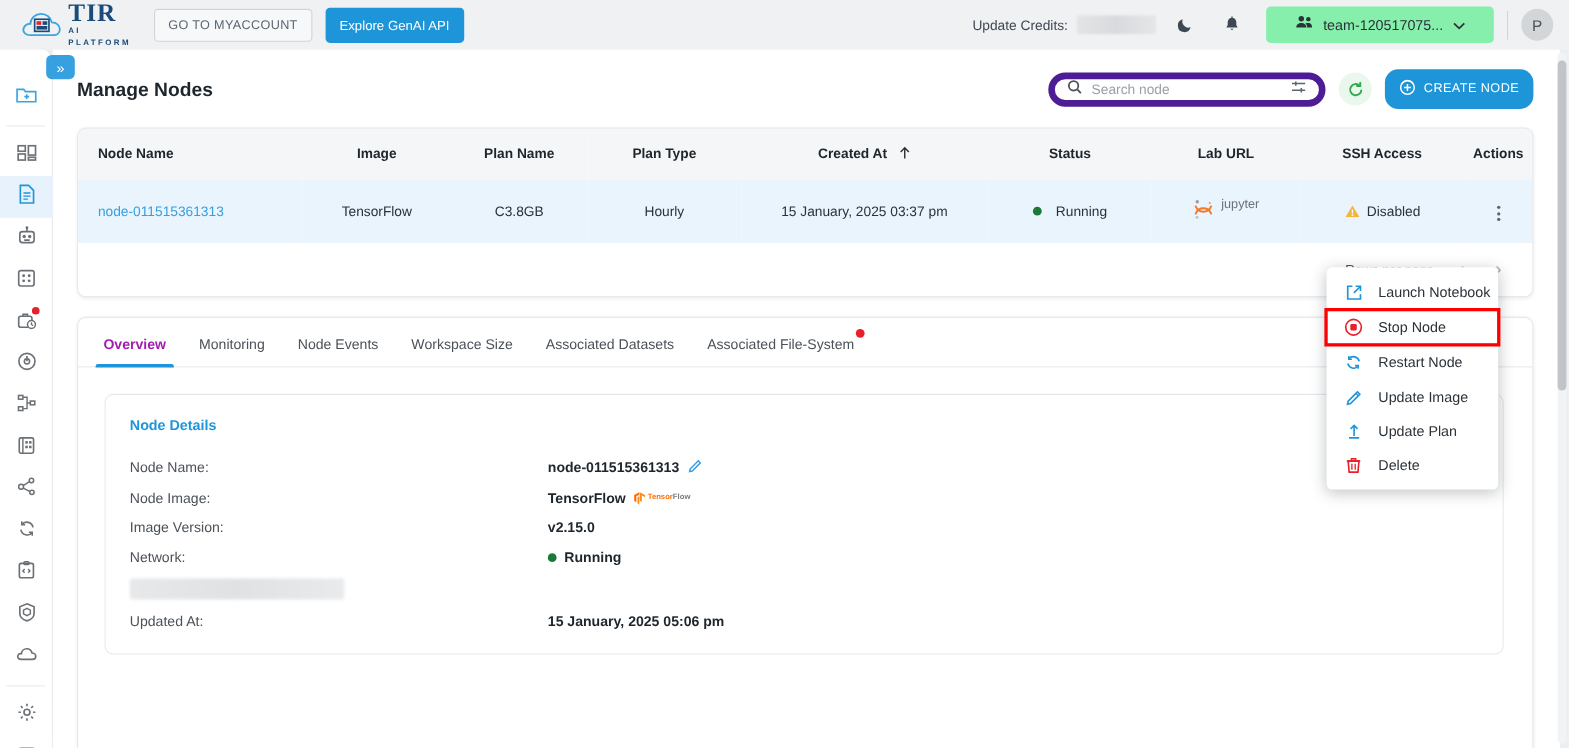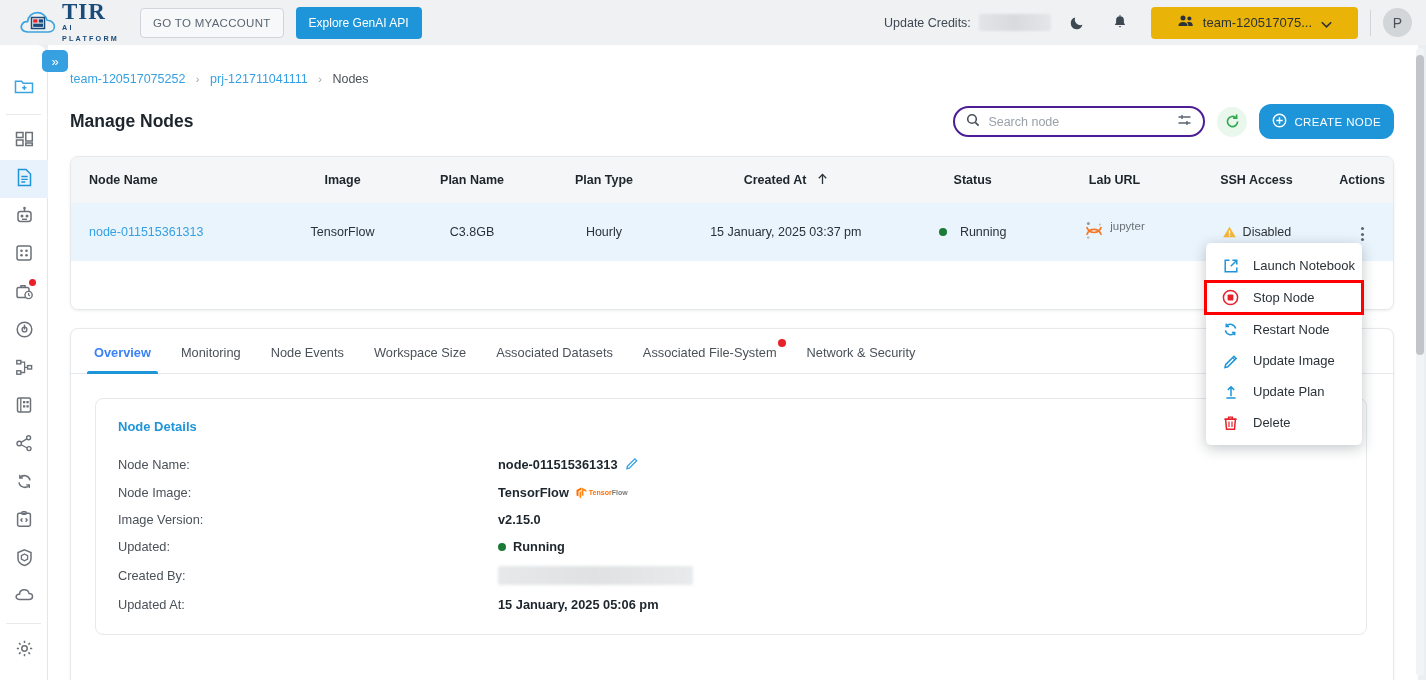--- a/index.html
+++ b/index.html
@@ -41,21 +41,21 @@
   .top-right { margin-left: auto; display: flex; align-items: center; padding-right: 14px; }
   .credits-label { font-size: 12.5px; color: #3d4852; margin-right: 8px; }
   .credits-blur {
     width: 72px; height: 17px; border-radius: 2px;
     background: linear-gradient(90deg,#e2e4e6,#d8dadd,#e4e6e8);
     filter: blur(1.2px);
   }
   .icon-btn { width: 30px; height: 30px; display:flex; align-items:center; justify-content:center; margin-left: 12px; cursor: pointer; }
   .team-chip {
     display: flex; align-items: center; gap: 9px;
-    background: #eab308; border-radius: 4px;
+    background: #86efac; border-radius: 4px;
     padding: 7px 26px; margin-left: 16px; cursor: pointer;
     min-width: 180px;
   }
   .team-chip span.label { font-size: 13px; color: #2b3238; }
   .vdiv { width: 1px; height: 26px; background: #d2d5d8; margin: 0 12px; }
   .avatar {
     width: 29px; height: 29px; border-radius: 50%;
     background: #d3d6d9; color: #4a5158;
     display:flex; align-items:center; justify-content:center;
     font-size: 14px; cursor: pointer;
@@ -98,21 +98,21 @@
   }
   .crumbs { padding: 27px 0 0 22px; font-size: 12.5px; color: #4b5158; }
   .crumbs a { color: #36a0e0; text-decoration: none; cursor: pointer; }
   .crumbs .sep { color: #9aa1a8; margin: 0 7px; font-size: 11px; }
 
   .title-row { display:flex; align-items:center; padding: 18px 24px 0 22px; }
   .page-title { font-size: 17.5px; font-weight: 700; color: #1d252d; }
   .tool-right { margin-left: auto; display: flex; align-items: center; gap: 12px; }
 
   .search {
-    width: 252px; height: 31px; border: 2px solid #4c1d95; border-radius: 16px;
+    width: 252px; height: 31px; border: 6px solid #4c1d95; border-radius: 16px;
     display: flex; align-items: center; padding: 0 11px; background: #fff;
   }
   .search input {
     flex: 1; border: none; outline: none;
     font-size: 12.5px; color: #2b3238; margin-left: 8px;
     font-family: "Liberation Sans", sans-serif; background: transparent;
   }
   .search input::placeholder { color: #9aa1a8; }
 
   .refresh-btn {
@@ -178,21 +178,21 @@
   }
   .tabs {
     display: flex; align-items: flex-end; gap: 0;
     border-bottom: 1px solid #e6e9ec; padding: 0 8px;
   }
   .tab {
     position: relative;
     font-size: 12.8px; color: #4b5158;
     padding: 16px 15px 13px 15px; cursor: pointer; white-space: nowrap;
   }
-  .tab.active { color: #3b82f6; font-weight: 700; }
+  .tab.active { color: #a21caf; font-weight: 700; }
   .tab.active::after {
     content: ""; position: absolute; left: 8px; right: 8px; bottom: -1px;
     height: 3px; background: #1e95d9; border-radius: 2px 2px 0 0;
   }
   .tab .badge {
     position: absolute; top: 10px; right: 6px;
     width: 8px; height: 8px; border-radius: 50%; background: #e8202a;
   }
 
   
@@ -493,27 +493,20 @@
       </svg>
     </span>
   </div>
 
 </div>
 
 <div class="collapse-btn">»</div>
 
 <div class="main">
 
-  <div class="crumbs">
-    <a>team-120517075252</a>
-    <span class="sep">›</span>
-    <a>prj-121711041111</a>
-    <span class="sep">›</span>
-    <span>Nodes</span>
-  </div>
 
   <div class="title-row">
     <div class="page-title">Manage Nodes</div>
 
     <div class="tool-right">
       <div class="search">
         <span>
           <svg width="14" height="14" viewBox="0 0 14 14">
             <circle cx="6" cy="6" r="4.3" fill="none" stroke="#4b5158" stroke-width="1.6"></circle>
             <path d="M9.3 9.3 12.6 12.6" stroke="#4b5158" stroke-width="1.7"></path>
@@ -643,23 +636,20 @@
       <div class="tab">
         <span>Workspace Size</span>
       </div>
       <div class="tab">
         <span>Associated Datasets</span>
       </div>
       <div class="tab">
         <span>Associated File-System</span>
         <span class="badge"></span>
       </div>
-      <div class="tab">
-        <span>Network &amp; Security</span>
-      </div>
     </div>
 
     <div class="panel">
       <div class="panel-title">Node Details</div>
       <div class="panel-collapse">
         <svg width="20" height="20" viewBox="0 0 20 20">
           <circle cx="10" cy="10" r="8.4" fill="none" stroke="#1e95d9" stroke-width="1.5"></circle>
           <path d="M6.4 8.4 10 12 13.6 8.4" fill="none" stroke="#1e95d9" stroke-width="1.5"></path>
         </svg>
       </div>
@@ -691,29 +681,28 @@
         </div>
       </div>
 
       <div class="kv">
         <div class="k">Image Version:</div>
         <div class="v">v2.15.0</div>
       </div>
 
 
       <div class="kv">
-        <div class="k">Updated:</div>
+        <div class="k">Network:</div>
         <div class="v">
           <span class="dot" style="background:#1a7a36;margin-right:0"></span>
           <span>Running</span>
         </div>
       </div>
 
       <div class="kv">
-        <div class="k">Created By:</div>
         <div class="v">
           <span class="blurbar"></span>
         </div>
       </div>
 
       <div class="kv" style="margin-bottom:0">
         <div class="k">Updated At:</div>
         <div class="v">15 January, 2025 05:06 pm</div>
       </div>
     </div>

